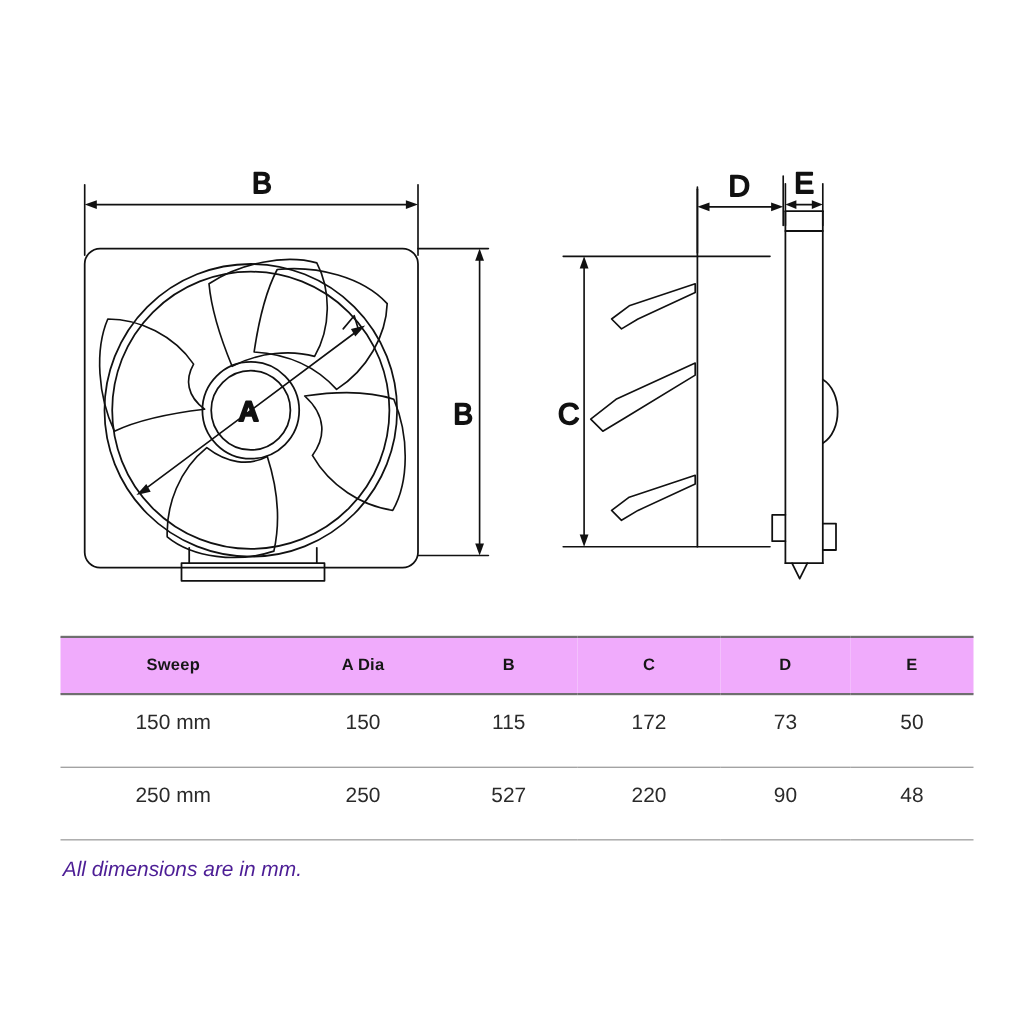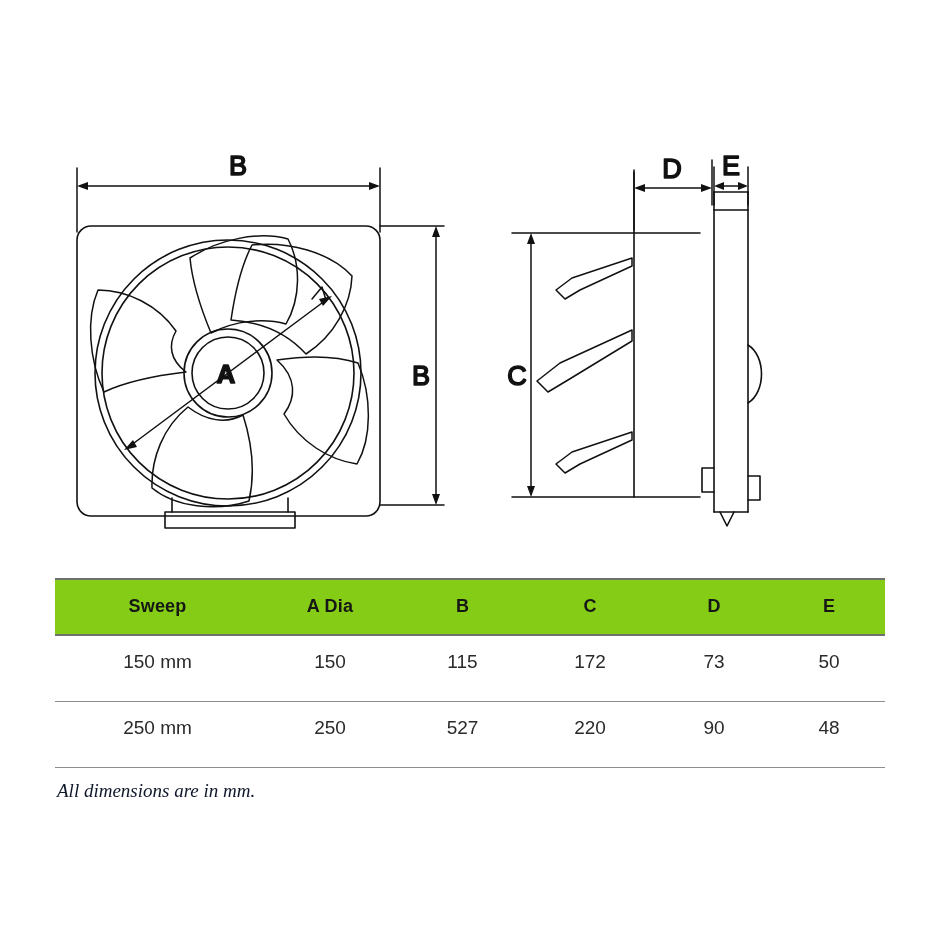--- a/index.html
+++ b/index.html
@@ -19,23 +19,23 @@
   
   #spec-table-wrap{
     position:absolute;left:55px;top:578px;width:830px;
   }
   table#spec-table{
     border-collapse:collapse;
     width:830px;
     table-layout:fixed;
   }
   #spec-table th{
-    background:#84cc16;
+    background:#f0abfc;
     font-weight:bold;
-    font-size:18px;
+    font-size:15px;
     color:#161616;
     padding:16px 0 17px 0;
     text-align:center;
     border-top:2px solid #6f6f6f;
     border-bottom:2px solid #6f6f6f;
     letter-spacing:.2px;
   }
   #spec-table td{
     font-size:19px;
     color:#2a2a2a;
@@ -49,22 +49,21 @@
   .col-a{width:140px;}
   .col-b{width:125px;}
   .col-c{width:130px;}
   .col-d{width:118px;}
   .col-e{width:112px;}
 
   #footnote{
     position:absolute;left:57px;top:780px;
     font-size:19px;
     font-style:italic;
-    color:#0f172a;
-    font-family:Liberation Serif, serif;
+    color:#4c1d95;
   }
 
   .dim-label{font-size:27px;fill:#111;font-family:"Liberation Sans",sans-serif;}
   .hub-label{font-size:26px;font-weight:bold;fill:#111;font-family:"Liberation Sans",sans-serif;}
 </style>
 </head>
 <body>
 
 <div id="sheet">
 

